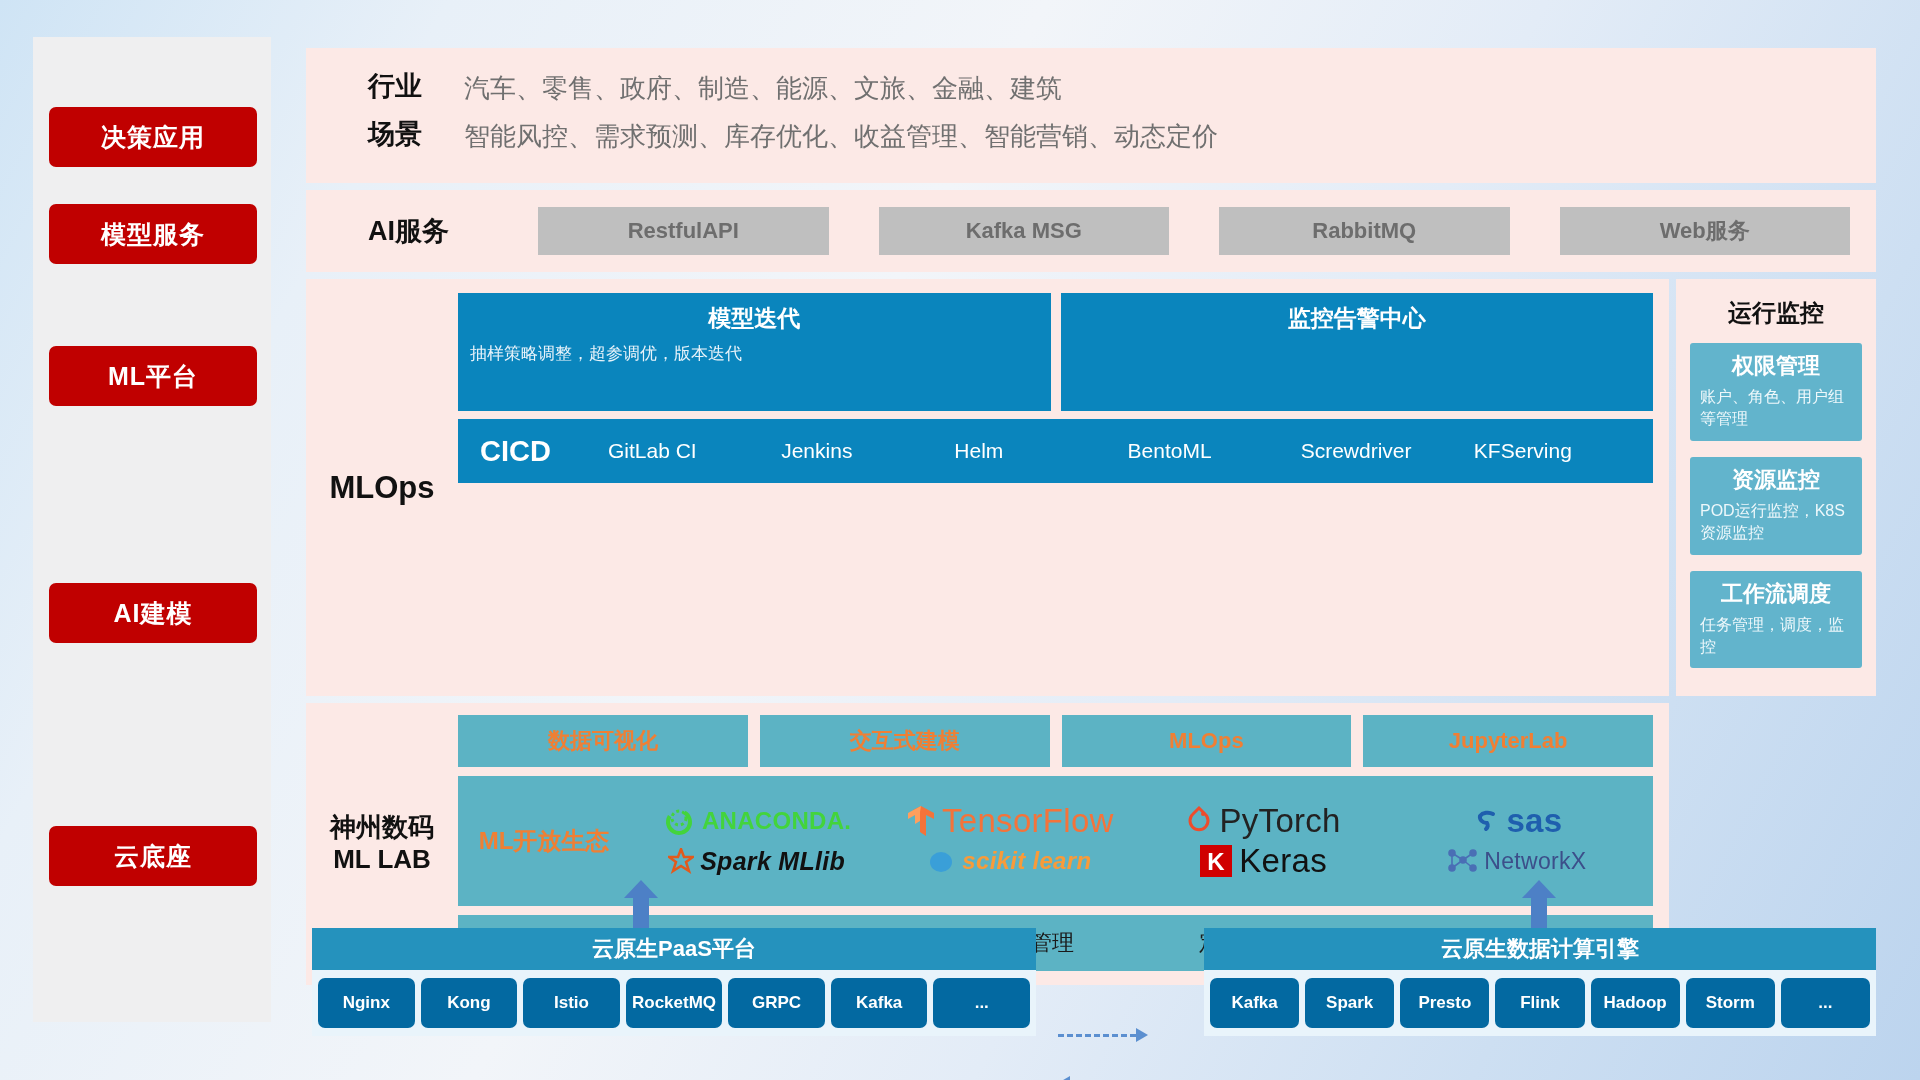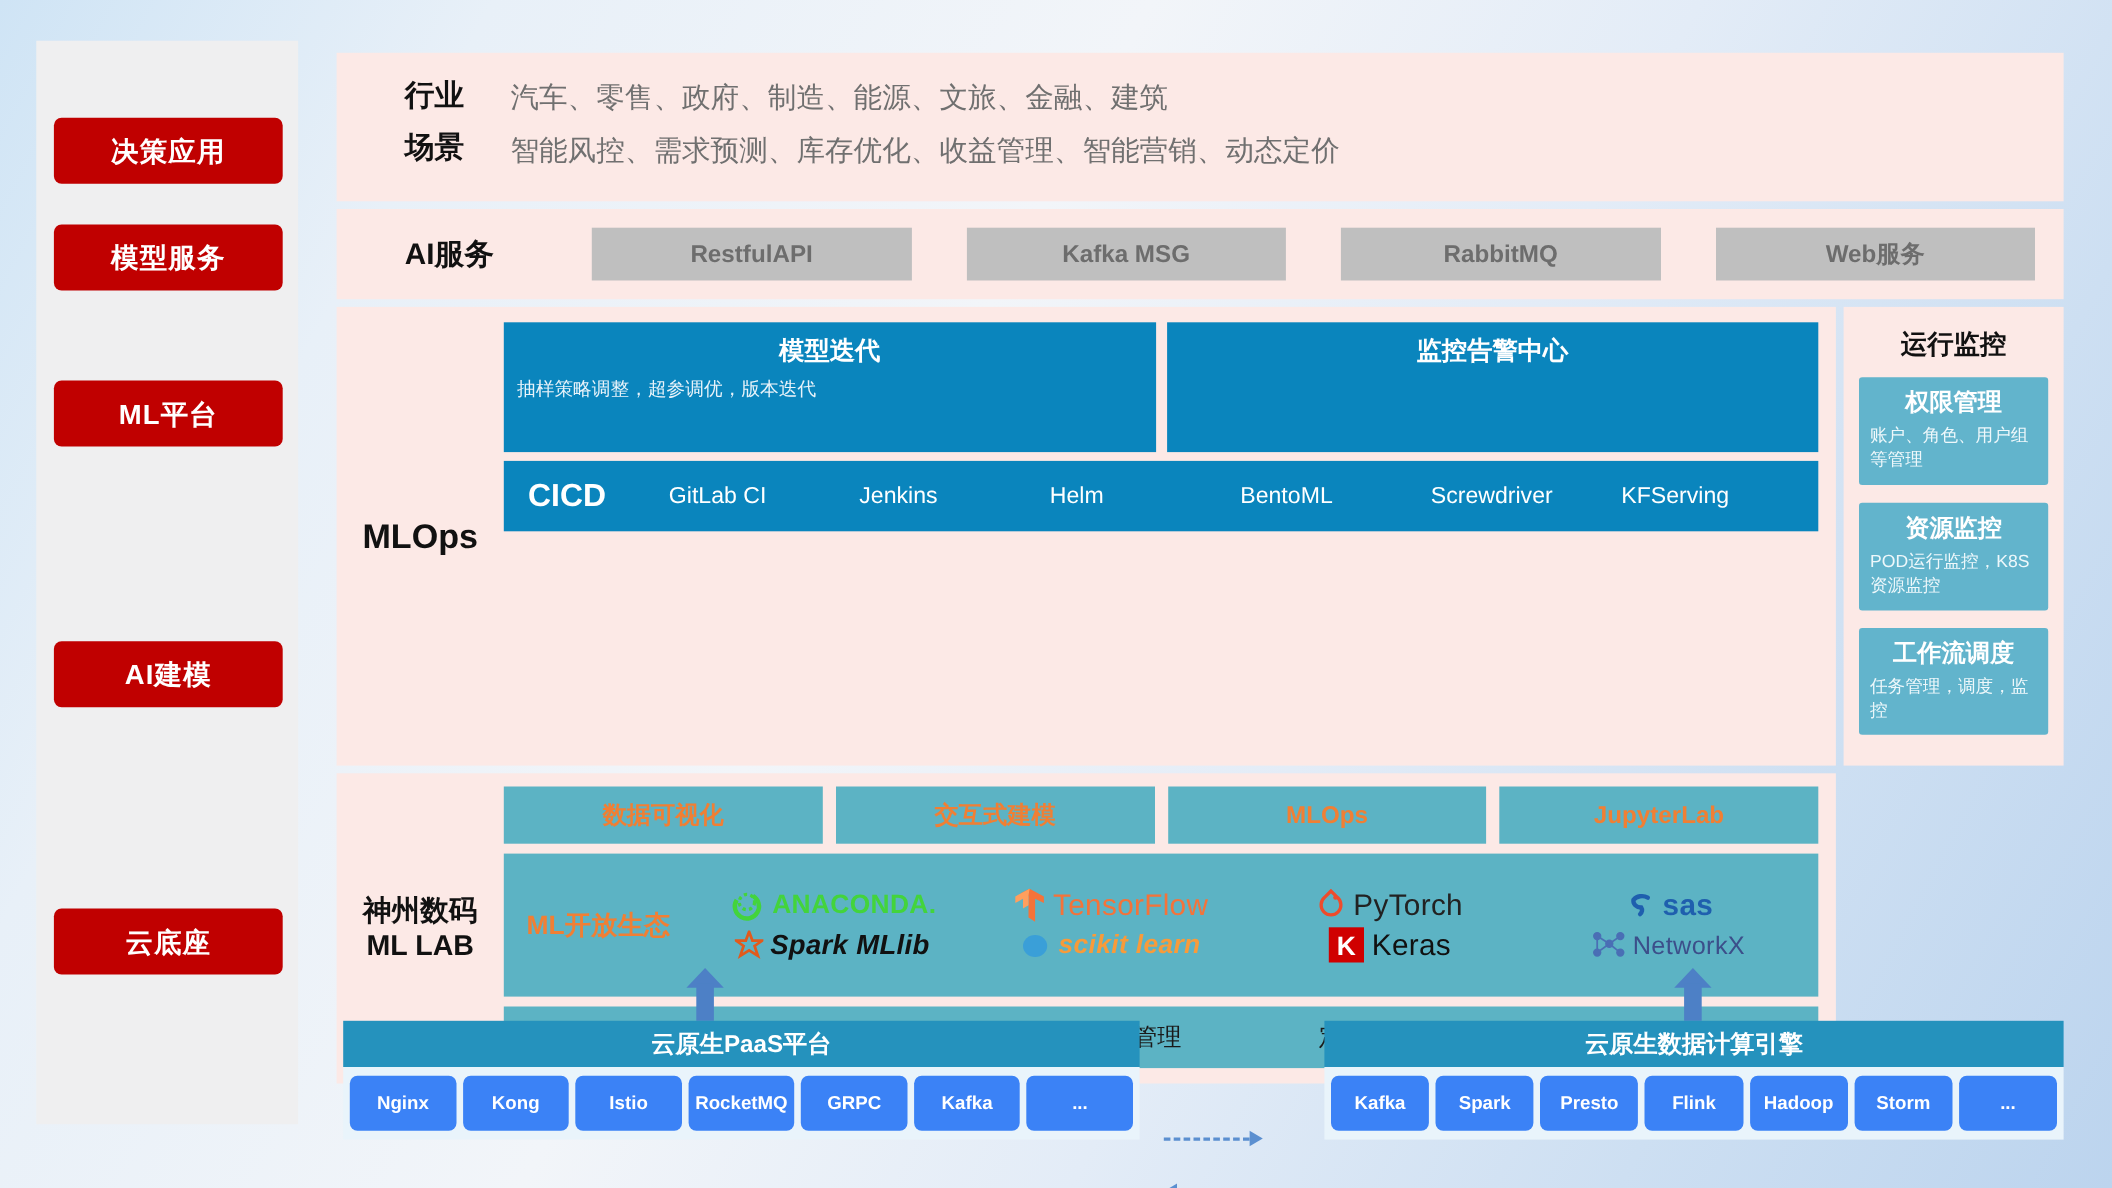--- a/index.html
+++ b/index.html
@@ -103,21 +103,21 @@
   .model-tabs { display: flex; gap: 12px; }
   .model-tab {
     flex: 1; height: 52px; background: #5cb3c4; color: #f07f34;
     display: flex; align-items: center; justify-content: center;
     font-size: 22px; font-weight: bold;
   }
   .eco-box { background: #5cb3c4; display: flex; align-items: center; padding: 6px 10px 6px 0; min-height: 130px; }
   .eco-label { width: 172px; flex: 0 0 auto; color: #f07f34; font-size: 24px; font-weight: bold; text-align: center; }
   .eco-logos { flex: 1; display: grid; grid-template-columns: repeat(4, 1fr); grid-template-rows: 1fr 1fr; align-items: center; justify-items: center; row-gap: 2px; }
   .logo { display: flex; align-items: center; gap: 6px; }
-  .logo-txt { font-size: 27px; letter-spacing: .3px; }
+  .logo-txt { font-size: 33px; letter-spacing: .3px; }
 
   .ds-bar { background: #5cb3c4; height: 56px; display: flex; align-items: center; padding: 0 10px 0 0; }
   .ds-title { width: 172px; flex: 0 0 auto; color: #f07f34; font-size: 24px; font-weight: bold; text-align: center; }
   .ds-items { flex: 1; display: flex; }
   .ds-item { flex: 1; text-align: center; color: #1a1a1a; font-size: 22px; }
 
   
   #bottom { position: absolute; left: 306px; top: 880px; width: 1570px; height: 148px; }
   .arrow-up { position: absolute; width: 34px; height: 48px; }
   .arrow-up .shaft { position: absolute; left: 9px; top: 14px; width: 16px; height: 34px; background: #4d80c6; }
@@ -127,21 +127,21 @@
     border-bottom: 18px solid #4d80c6;
   }
   .cloud-group { position: absolute; top: 48px; }
   .cloud-head {
     background: #2592bd; color: #fff; height: 42px;
     display: flex; align-items: center; justify-content: center;
     font-size: 22px; font-weight: bold;
   }
   .cloud-body { background: #e9f4fb; padding: 8px 6px; display: flex; gap: 6px; }
   .cloud-chip {
-    flex: 1; height: 50px; background: #3b82f6; color: #fff; border-radius: 7px;
+    flex: 1; height: 50px; background: #0369a1; color: #fff; border-radius: 7px;
     display: flex; align-items: center; justify-content: center; text-align: center;
     font-size: 17px; font-weight: bold; line-height: 1.1; padding: 2px;
   }
   .dash-arrow { position: absolute; display: flex; align-items: center; }
   .dash-line { height: 0; border-top: 3px dashed #5b8fd0; width: 78px; }
   .tri-r { width: 0; height: 0; border-top: 7px solid transparent; border-bottom: 7px solid transparent; border-left: 12px solid #5b8fd0; }
   .tri-l { width: 0; height: 0; border-top: 7px solid transparent; border-bottom: 7px solid transparent; border-right: 12px solid #5b8fd0; }
 </style>
 </head>
 <body>

